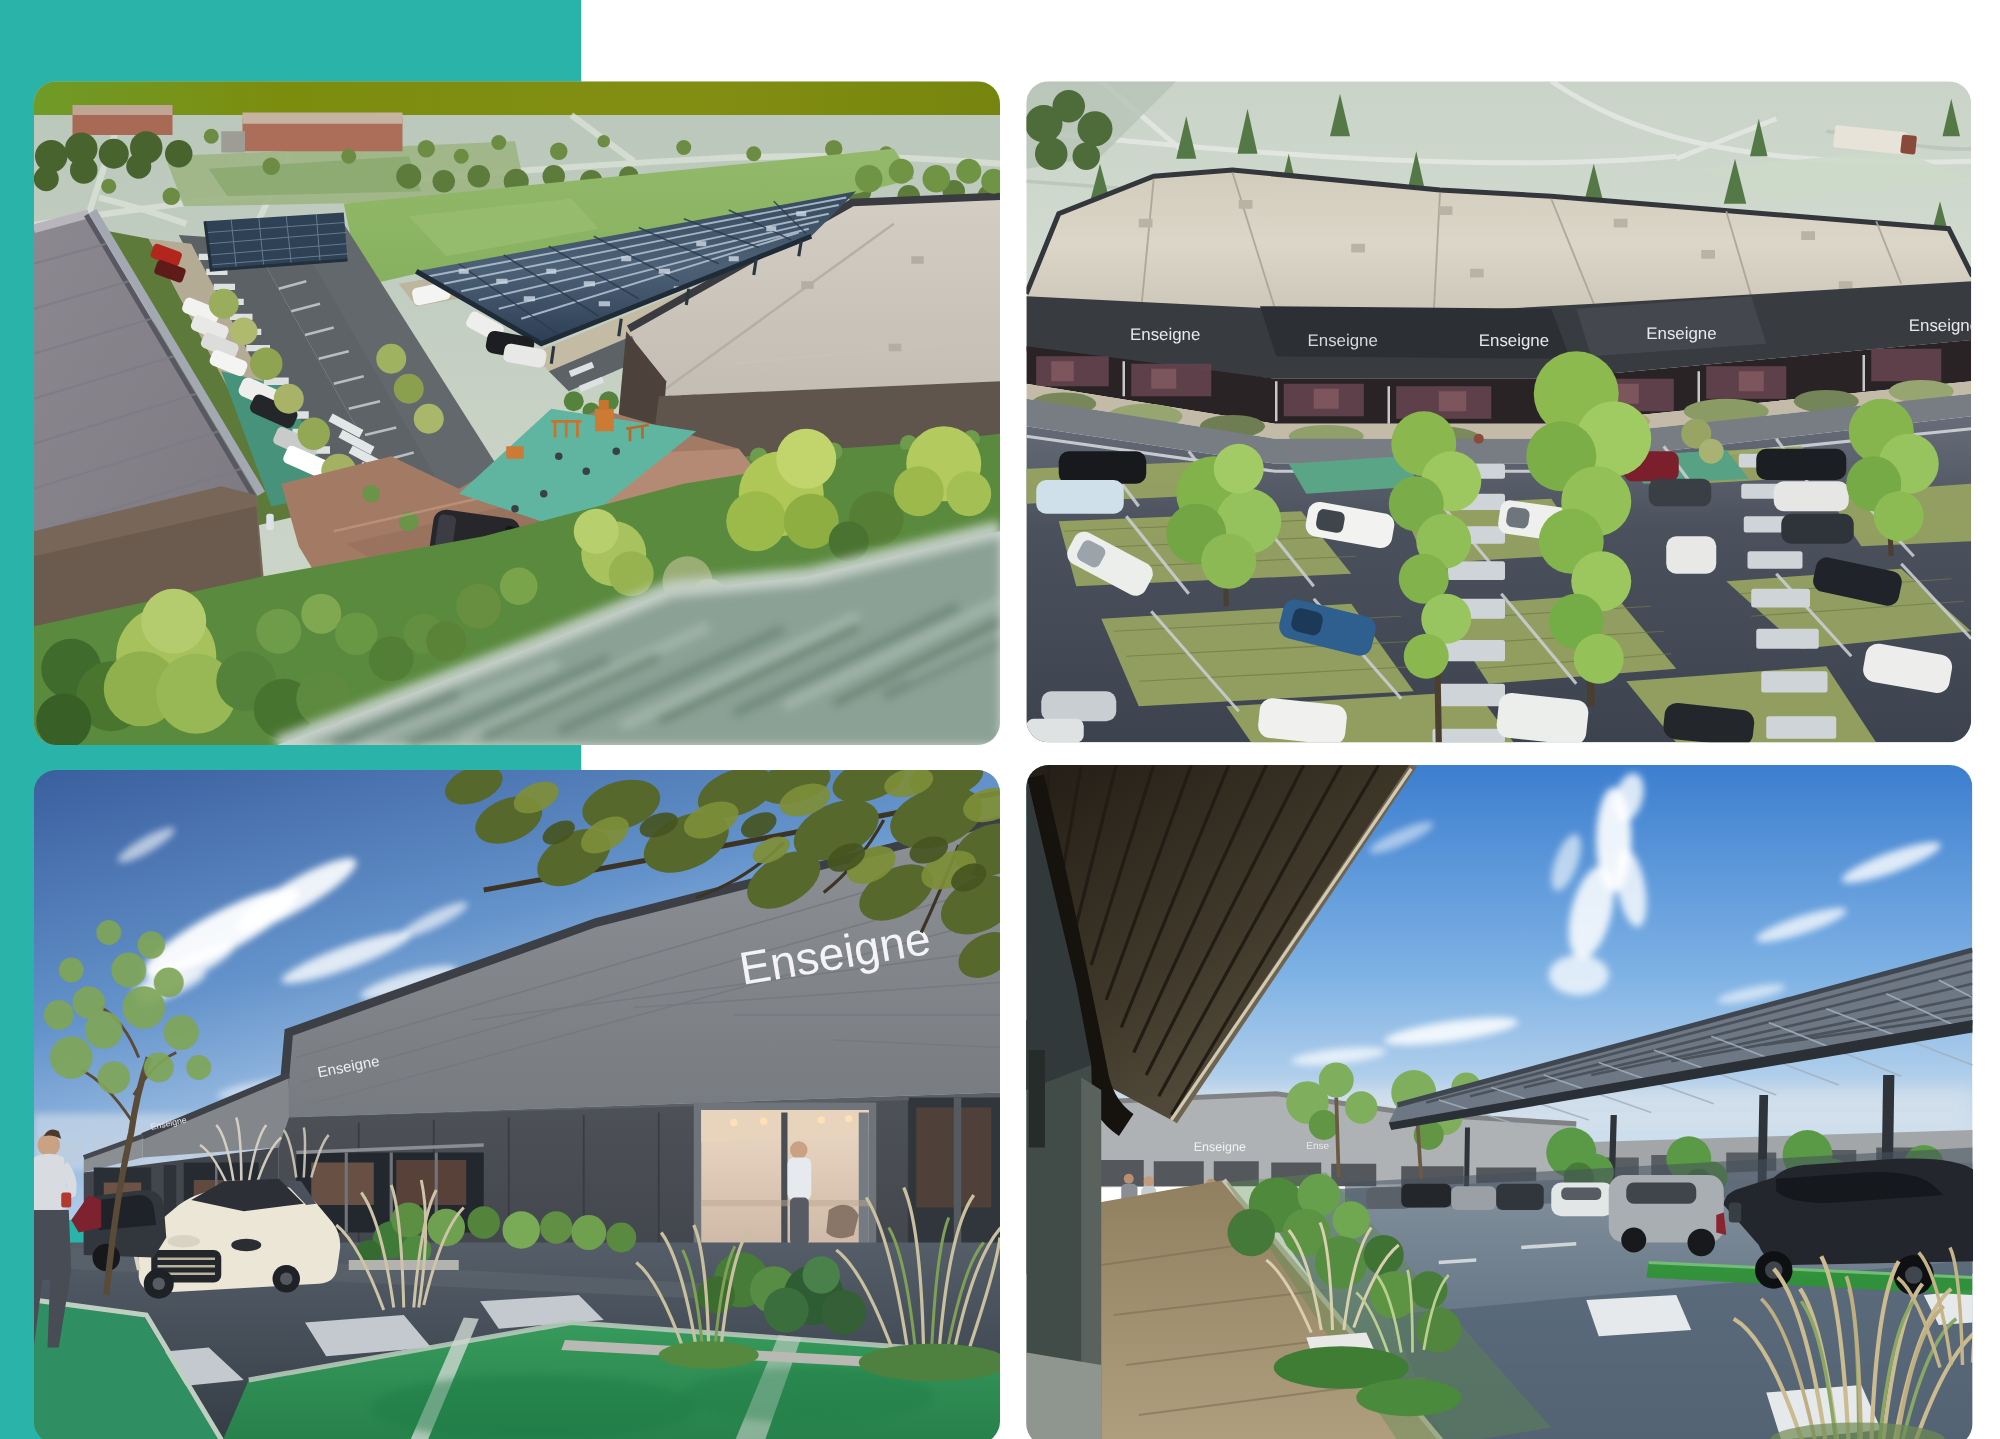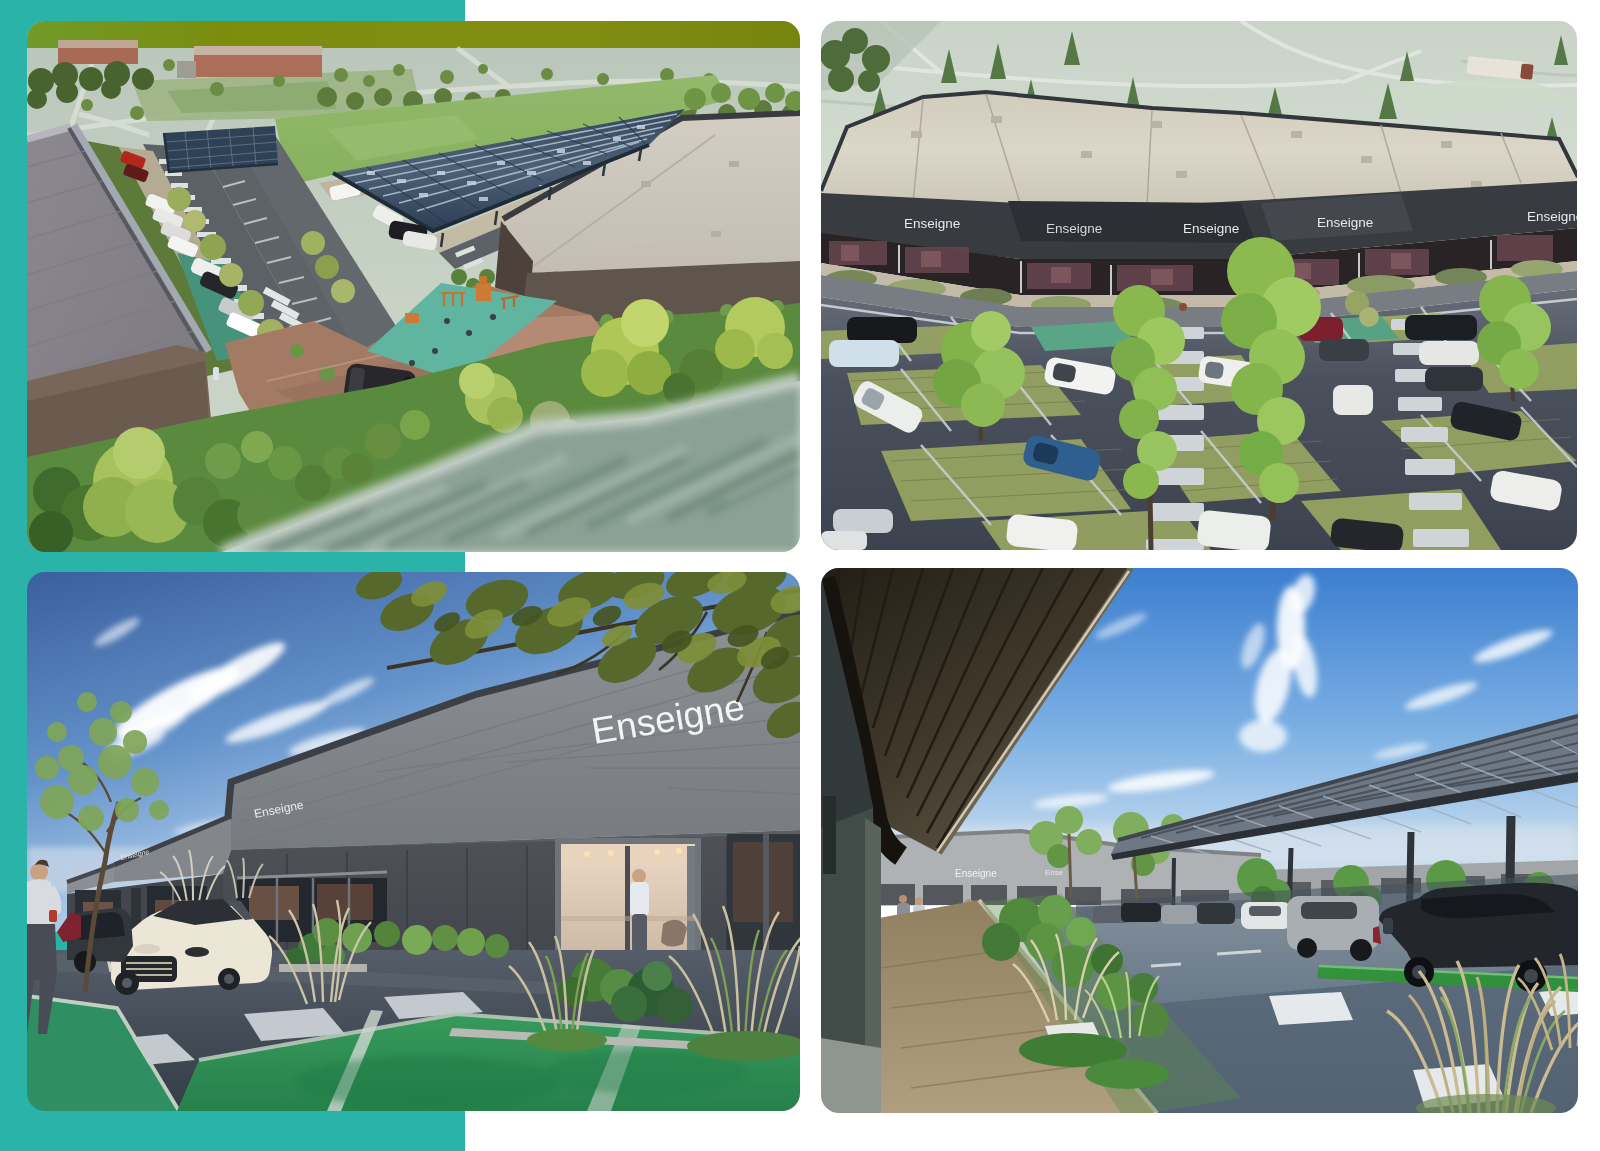--- a/index.html
+++ b/index.html
@@ -1,18 +1,18 @@
 <!DOCTYPE html>
 <html><head>
 <meta charset="utf-8">
 <style>
   html,body{margin:0;padding:0;}
   body{width:1600px;height:1151px;background:#ffffff;position:relative;overflow:hidden;
        font-family:"Liberation Sans", sans-serif;}
-  .card{position:absolute;border-radius:18px;overflow:hidden;}
+  .card{position:absolute;border-radius:18px;overflow:hidden;margin-top:44px;}
   .card svg{display:block;}
 </style>
 </head>
 <body>
 
 <div style="position:absolute;left:0;top:0;width:465px;height:1151px;background:#2ab3a8;"></div>
 
 <div class="card" style="left:27px;top:21px;width:773px;height:531px;">
 <svg width="773" height="531" viewBox="0 0 773 531">
 <defs>

